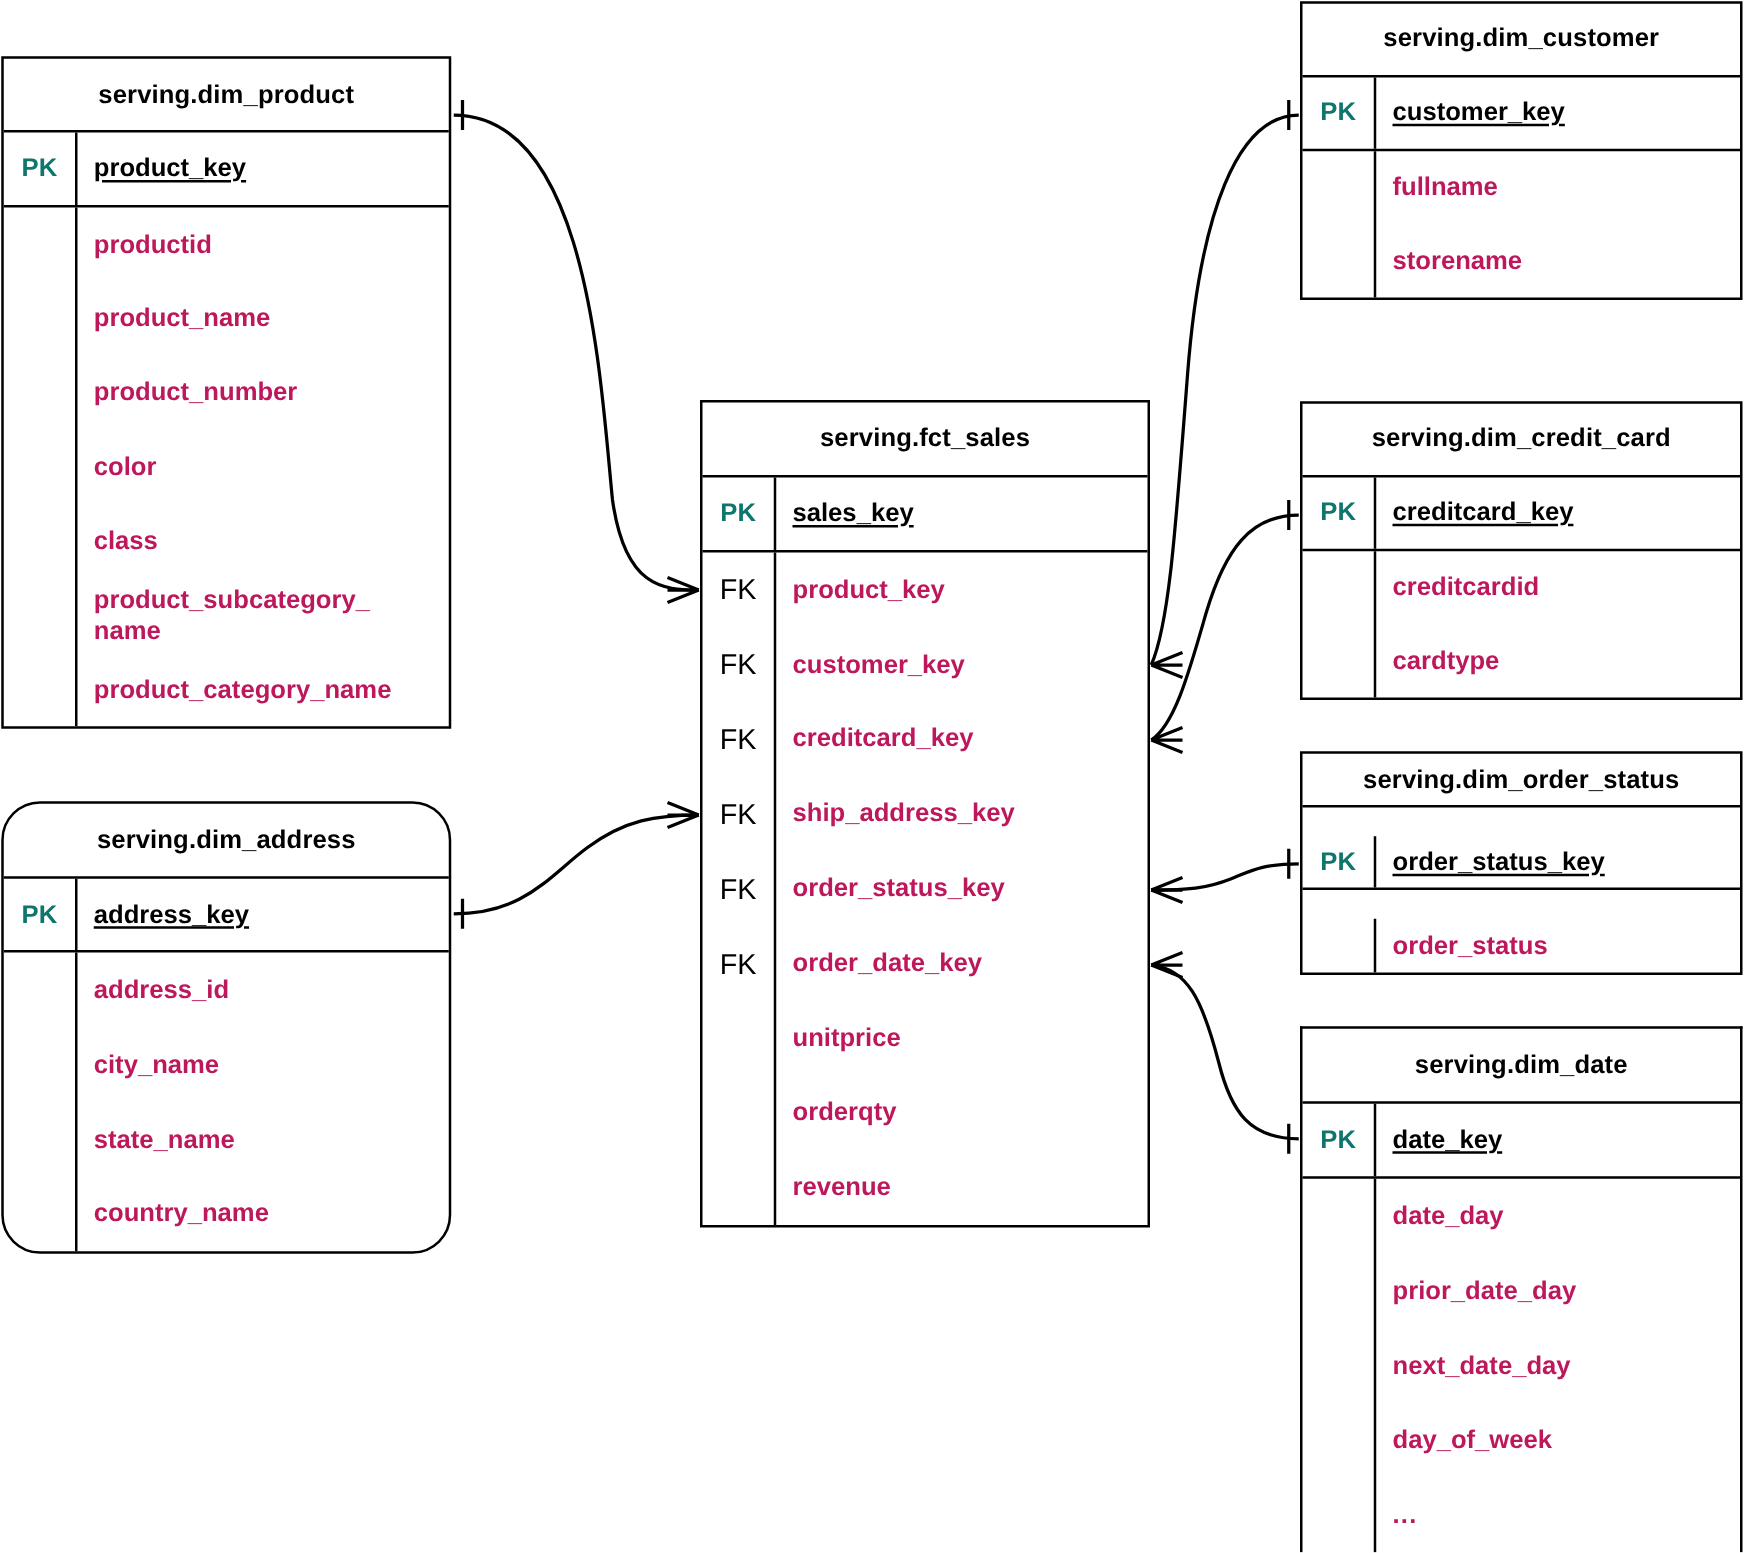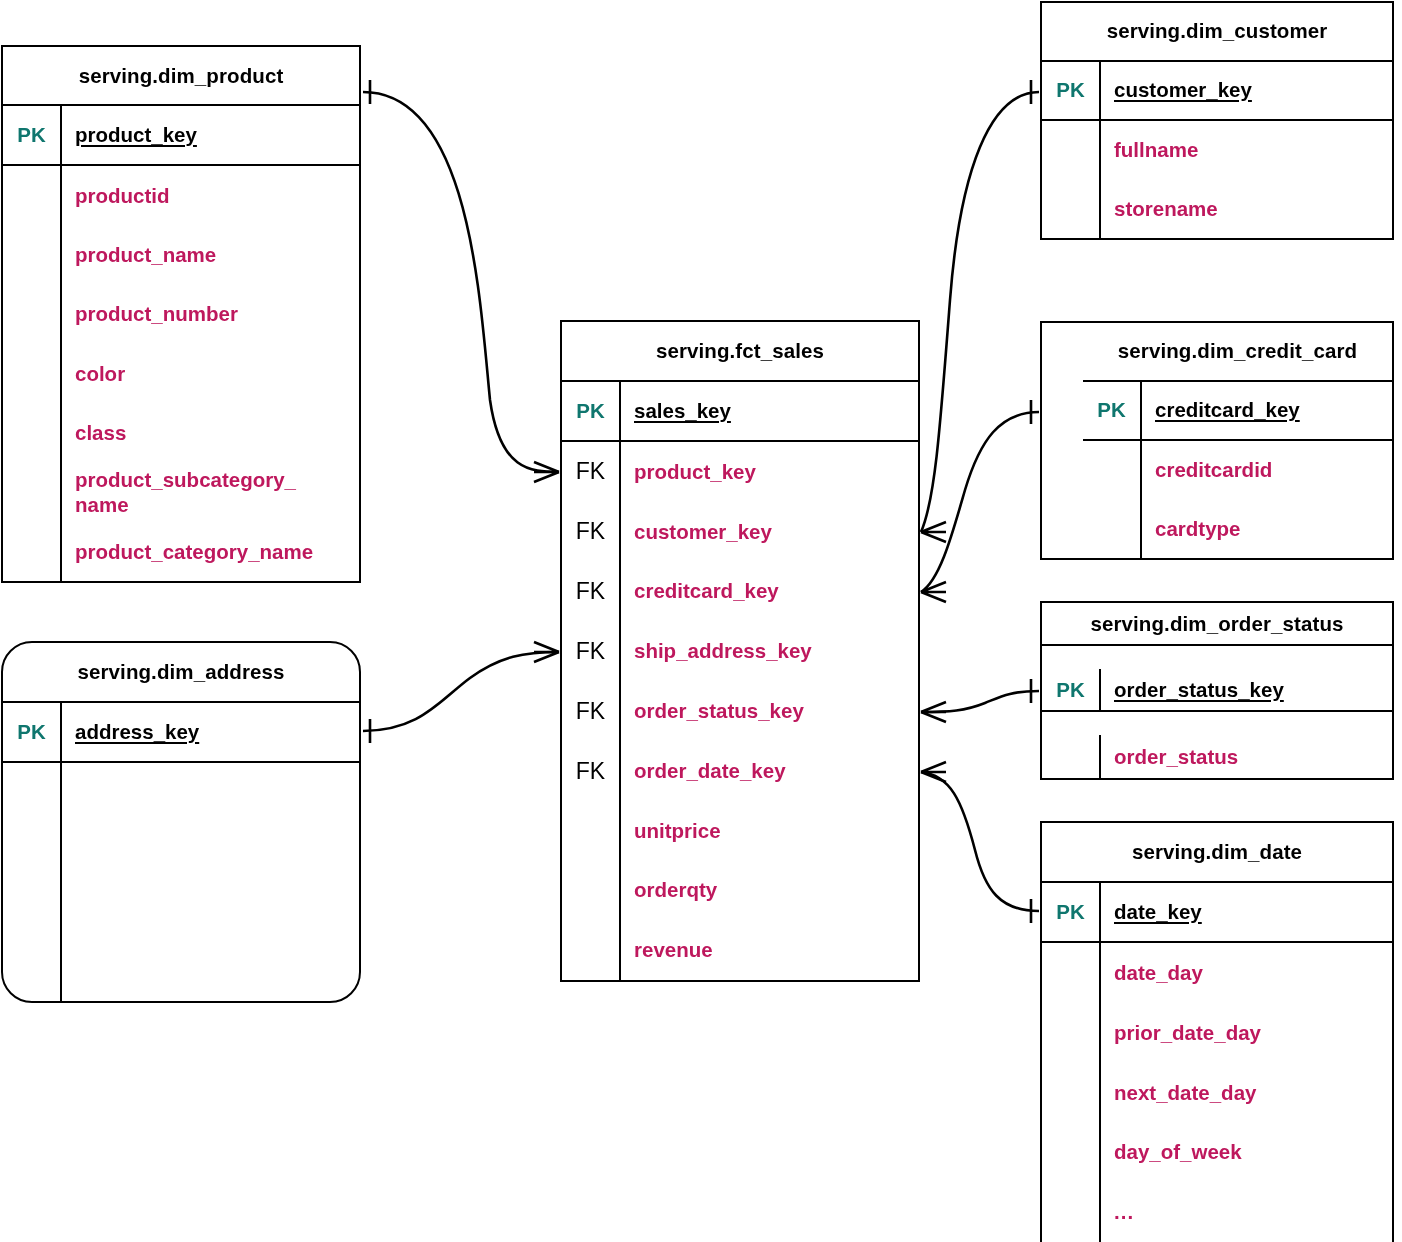--- a/index.html
+++ b/index.html
@@ -176,20 +176,26 @@
   </div>
 
   <div class="entity" style="left:1px; top:641px; width:360px; height:362px;border-radius:31px;">
     <div class="ent-title">serving.dim_address</div>
     <div class="ent-pkrow">
       <div class="key-col">PK</div>
       <div class="pk-name">address_key</div>
     </div>
     <div class="ent-body">
       <div class="body-keycol"></div>
+      <div class="body-fields">
+        <div class="field">address_id</div>
+        <div class="field">city_name</div>
+        <div class="field">state_name</div>
+        <div class="field">country_name</div>
+      </div>
     </div>
   </div>
 
   <div class="entity" style="left:560px; top:320px; width:360px; height:662px;">
     <div class="ent-title">serving.fct_sales</div>
     <div class="ent-pkrow">
       <div class="key-col">PK</div>
       <div class="pk-name">sales_key</div>
     </div>
     <div class="ent-body">
@@ -223,21 +229,21 @@
     </div>
     <div class="ent-body">
       <div class="body-keycol"></div>
       <div class="body-fields">
         <div class="field">fullname</div>
         <div class="field">storename</div>
       </div>
     </div>
   </div>
 
-  <div class="entity" style="left:1040px; top:321px; width:354px; height:239px;padding-left:41px;">
+  <div class="entity" style="left:1040px; top:321px; width:354px; height:239px;">
     <div class="ent-title">serving.dim_credit_card</div>
     <div class="ent-pkrow">
       <div class="key-col">PK</div>
       <div class="pk-name">creditcard_key</div>
     </div>
     <div class="ent-body">
       <div class="body-keycol"></div>
       <div class="body-fields">
         <div class="field">creditcardid</div>
         <div class="field">cardtype</div>

